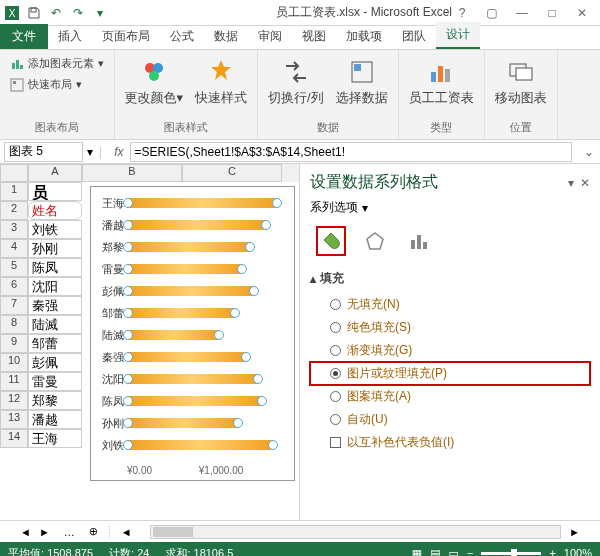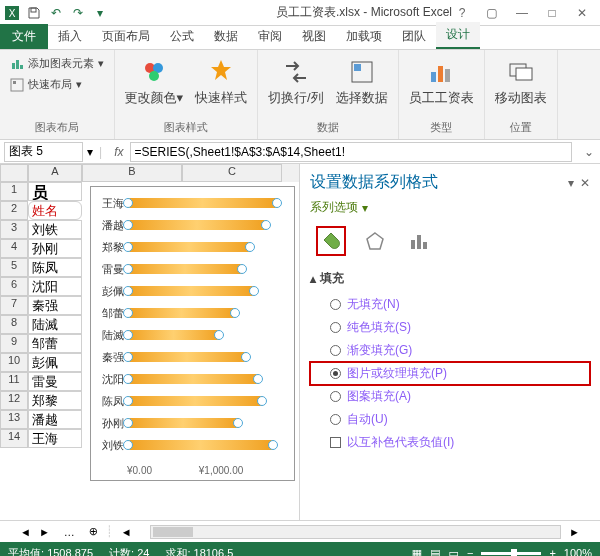--- a/index.html
+++ b/index.html
@@ -39,28 +39,28 @@
 .cell-a { width: 54px; }
 .chart-overlay { position: absolute; left: 90px; top: 22px; width: 205px; height: 295px; background: rgba(255,255,255,0.95); border: 1px solid #999; }
 .chart-row { position: absolute; display: flex; align-items: center; height: 16px; }
 .chart-name { width: 36px; font-size: 11px; color: #333; text-align: right; padding-right: 3px; }
 .chart-bar { height: 10px; background: linear-gradient(90deg, #f0a020 0%, #ffd070 50%, #f0a020 100%); border-radius: 2px; position: relative; }
 .chart-bar::before, .chart-bar::after { content: ''; position: absolute; width: 8px; height: 8px; border: 1px solid #4fa8d8; background: #fff; border-radius: 50%; top: 0; }
 .chart-bar::before { left: -4px; } .chart-bar::after { right: -4px; }
 .chart-axis { position: absolute; bottom: 4px; left: 36px; right: 4px; display: flex; justify-content: space-between; font-size: 10px; color: #666; }
 .format-pane { flex: 1; background: #fff; padding: 8px 10px; position: relative; }
 .pane-header { display: flex; justify-content: space-between; align-items: center; }
-.pane-title { color: #0369a1; font-size: 16px; font-weight: normal; }
+.pane-title { color: #14532d; font-size: 16px; font-weight: normal; }
 .pane-close { display: flex; gap: 6px; color: #666; }
-.pane-subtitle { font-size: 12px; color: #4d7c0f; margin-top: 6px; display: flex; align-items: center; gap: 4px; }
+.pane-subtitle { font-size: 12px; color: #000000; margin-top: 6px; display: flex; align-items: center; gap: 4px; }
 .pane-icons { display: flex; gap: 14px; margin: 10px 0 14px; padding-left: 6px; }
 .pane-icon { width: 30px; height: 30px; border: 1px solid transparent; display: flex; align-items: center; justify-content: center; cursor: pointer; }
 .pane-icon.selected { border: 2px solid #c00; }
 .pane-section { font-size: 12px; color: #444; margin: 6px 0; display: flex; align-items: center; gap: 4px; font-weight: bold; }
-.radio-row { display: flex; align-items: center; gap: 6px; padding: 3px 0 3px 20px; font-size: 12px; color: #8b5cf6; cursor: pointer; }
+.radio-row { display: flex; align-items: center; gap: 6px; padding: 3px 0 3px 20px; font-size: 12px; color: #a16207; cursor: pointer; }
 .radio-row.selected { outline: 2px solid #c00; outline-offset: -1px; }
 .radio { width: 11px; height: 11px; border: 1px solid #666; border-radius: 50%; display: flex; align-items: center; justify-content: center; }
 .radio.checked::after { content: ''; width: 5px; height: 5px; background: #444; border-radius: 50%; }
 .check { width: 11px; height: 11px; border: 1px solid #666; }
 .sheet-tabs { height: 22px; display: flex; align-items: center; border-top: 1px solid #d4d4d4; background: #fff; padding: 0 20px; gap: 8px; font-size: 11px; }
 .sheet-tab { padding: 2px 6px; cursor: pointer; }
 .hscroll { flex: 1; height: 14px; background: #f0f0f0; border: 1px solid #ccc; position: relative; margin-left: 10px; }
 .hscroll::after { content: ''; position: absolute; left: 2px; width: 40px; top: 1px; bottom: 1px; background: #ccc; }
 .statusbar { height: 22px; background: #217346; color: #fff; display: flex; align-items: center; justify-content: space-between; padding: 0 8px; font-size: 11px; }
 .status-left { display: flex; gap: 16px; }

